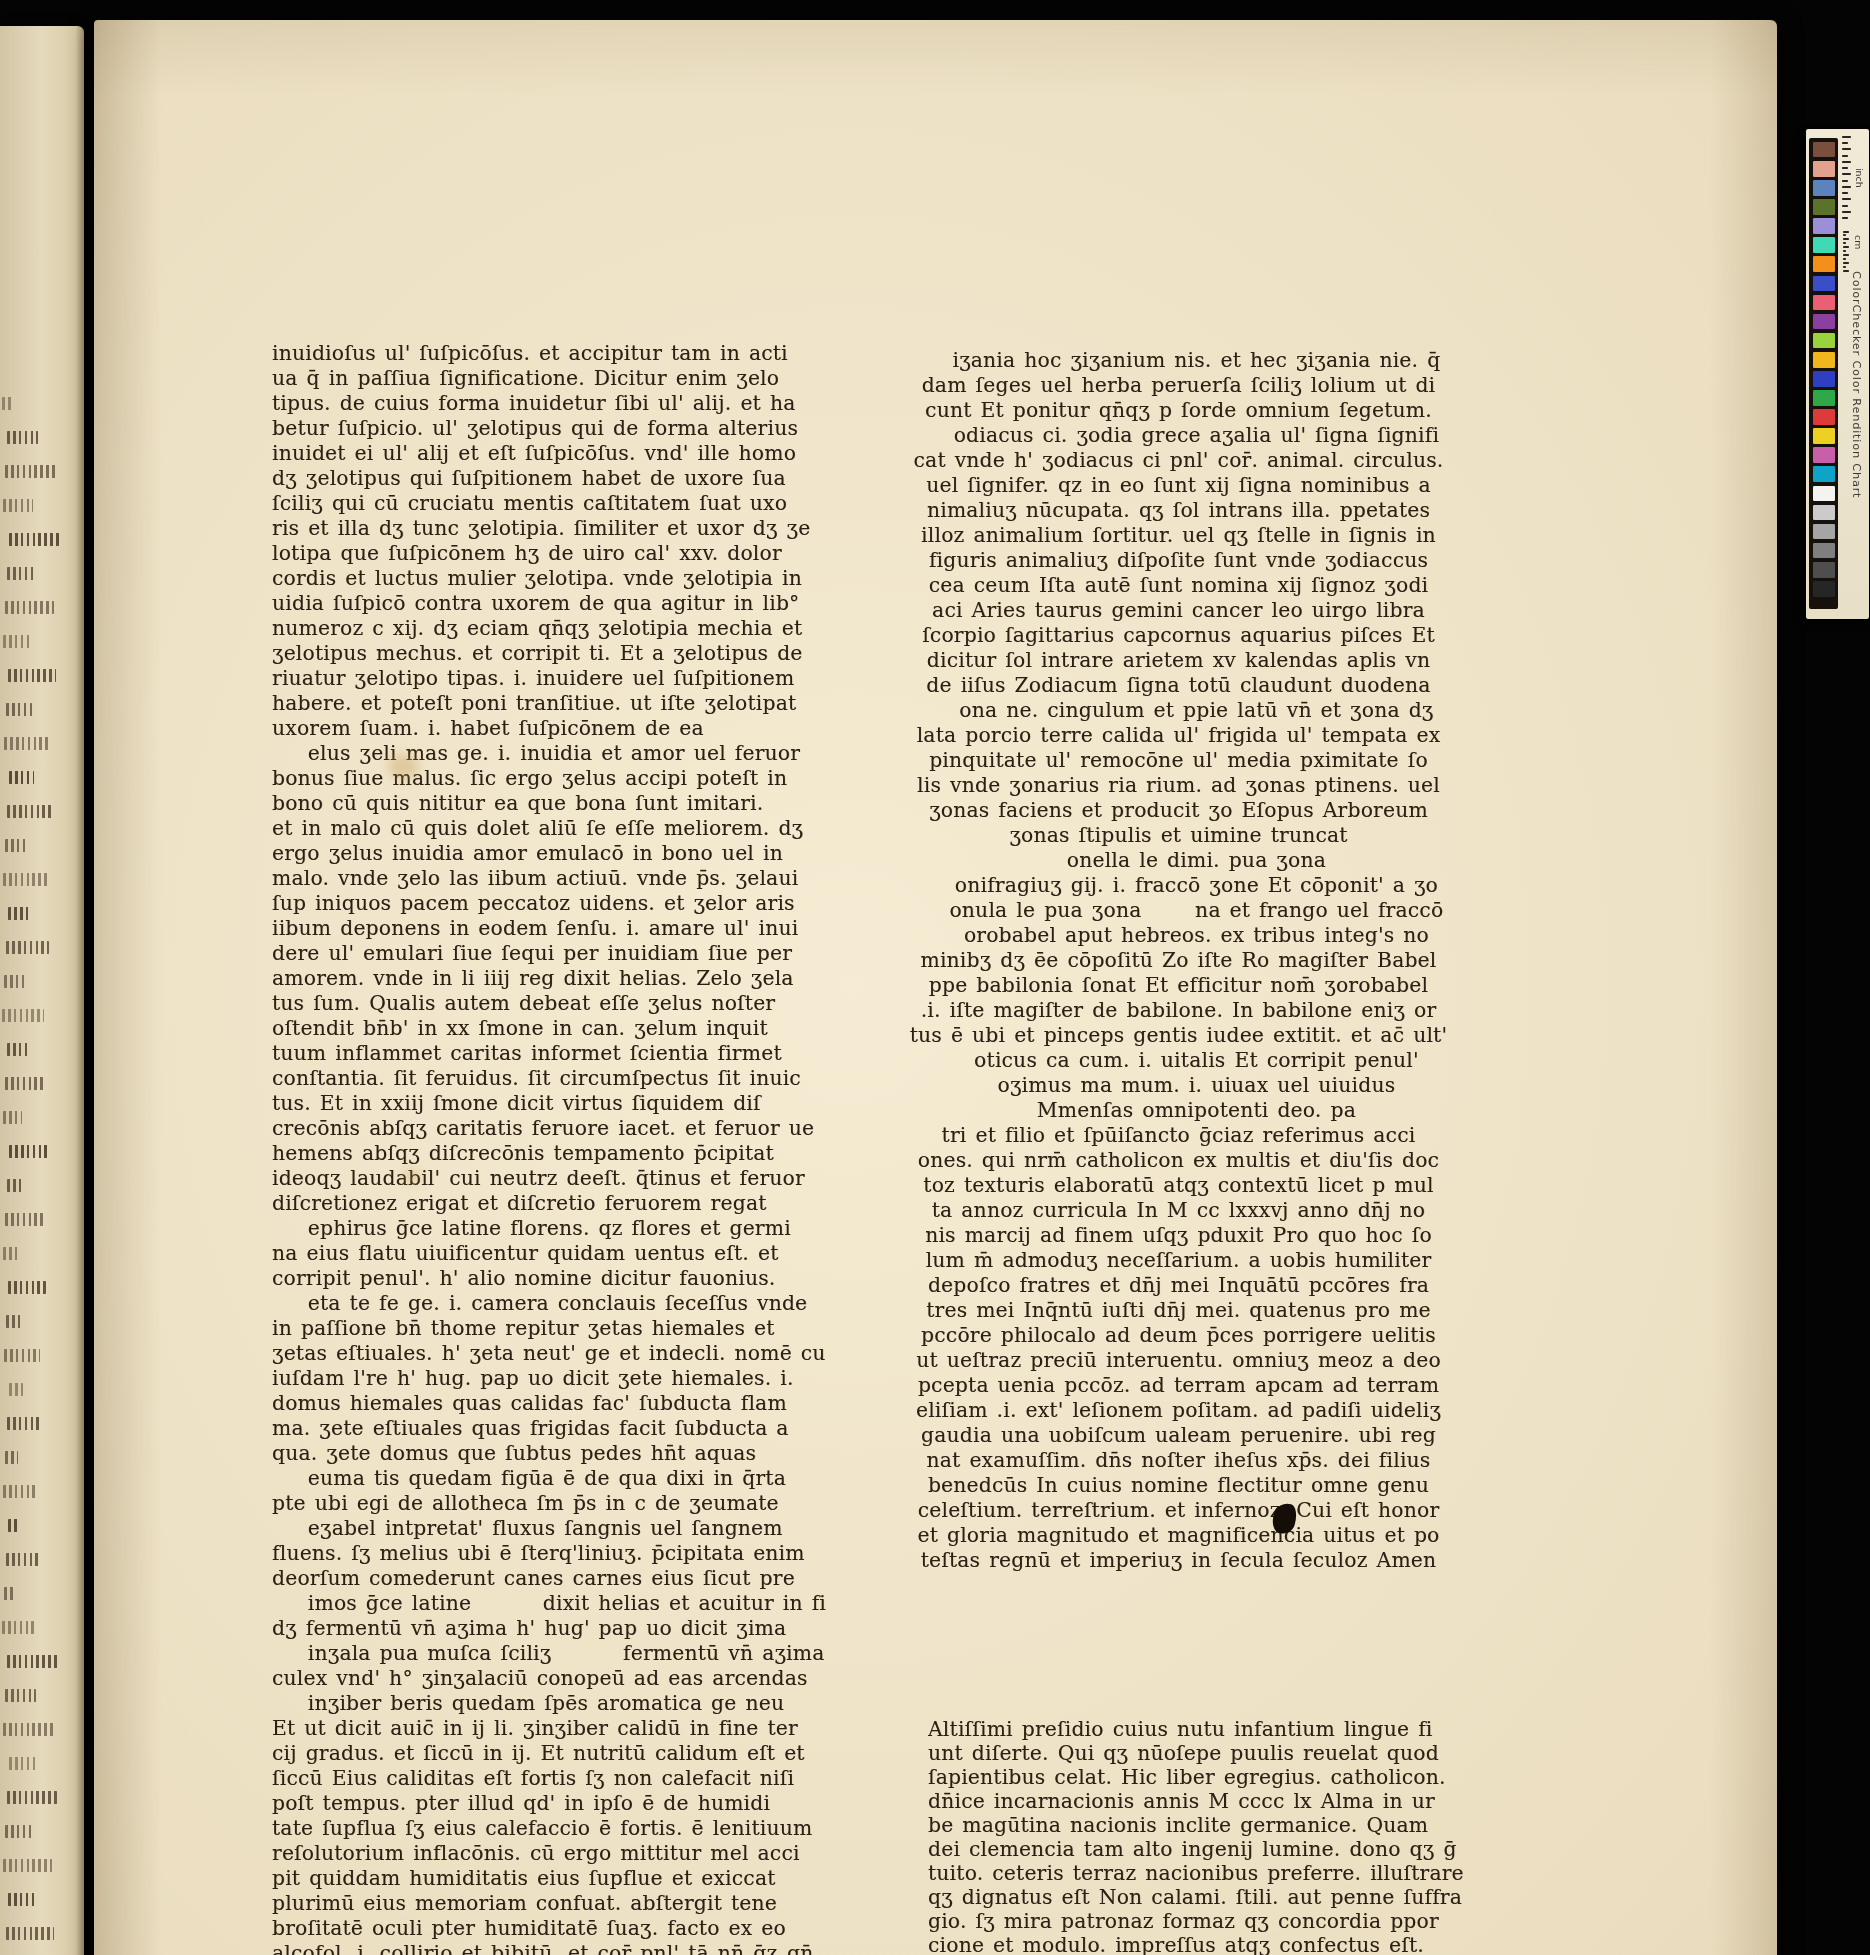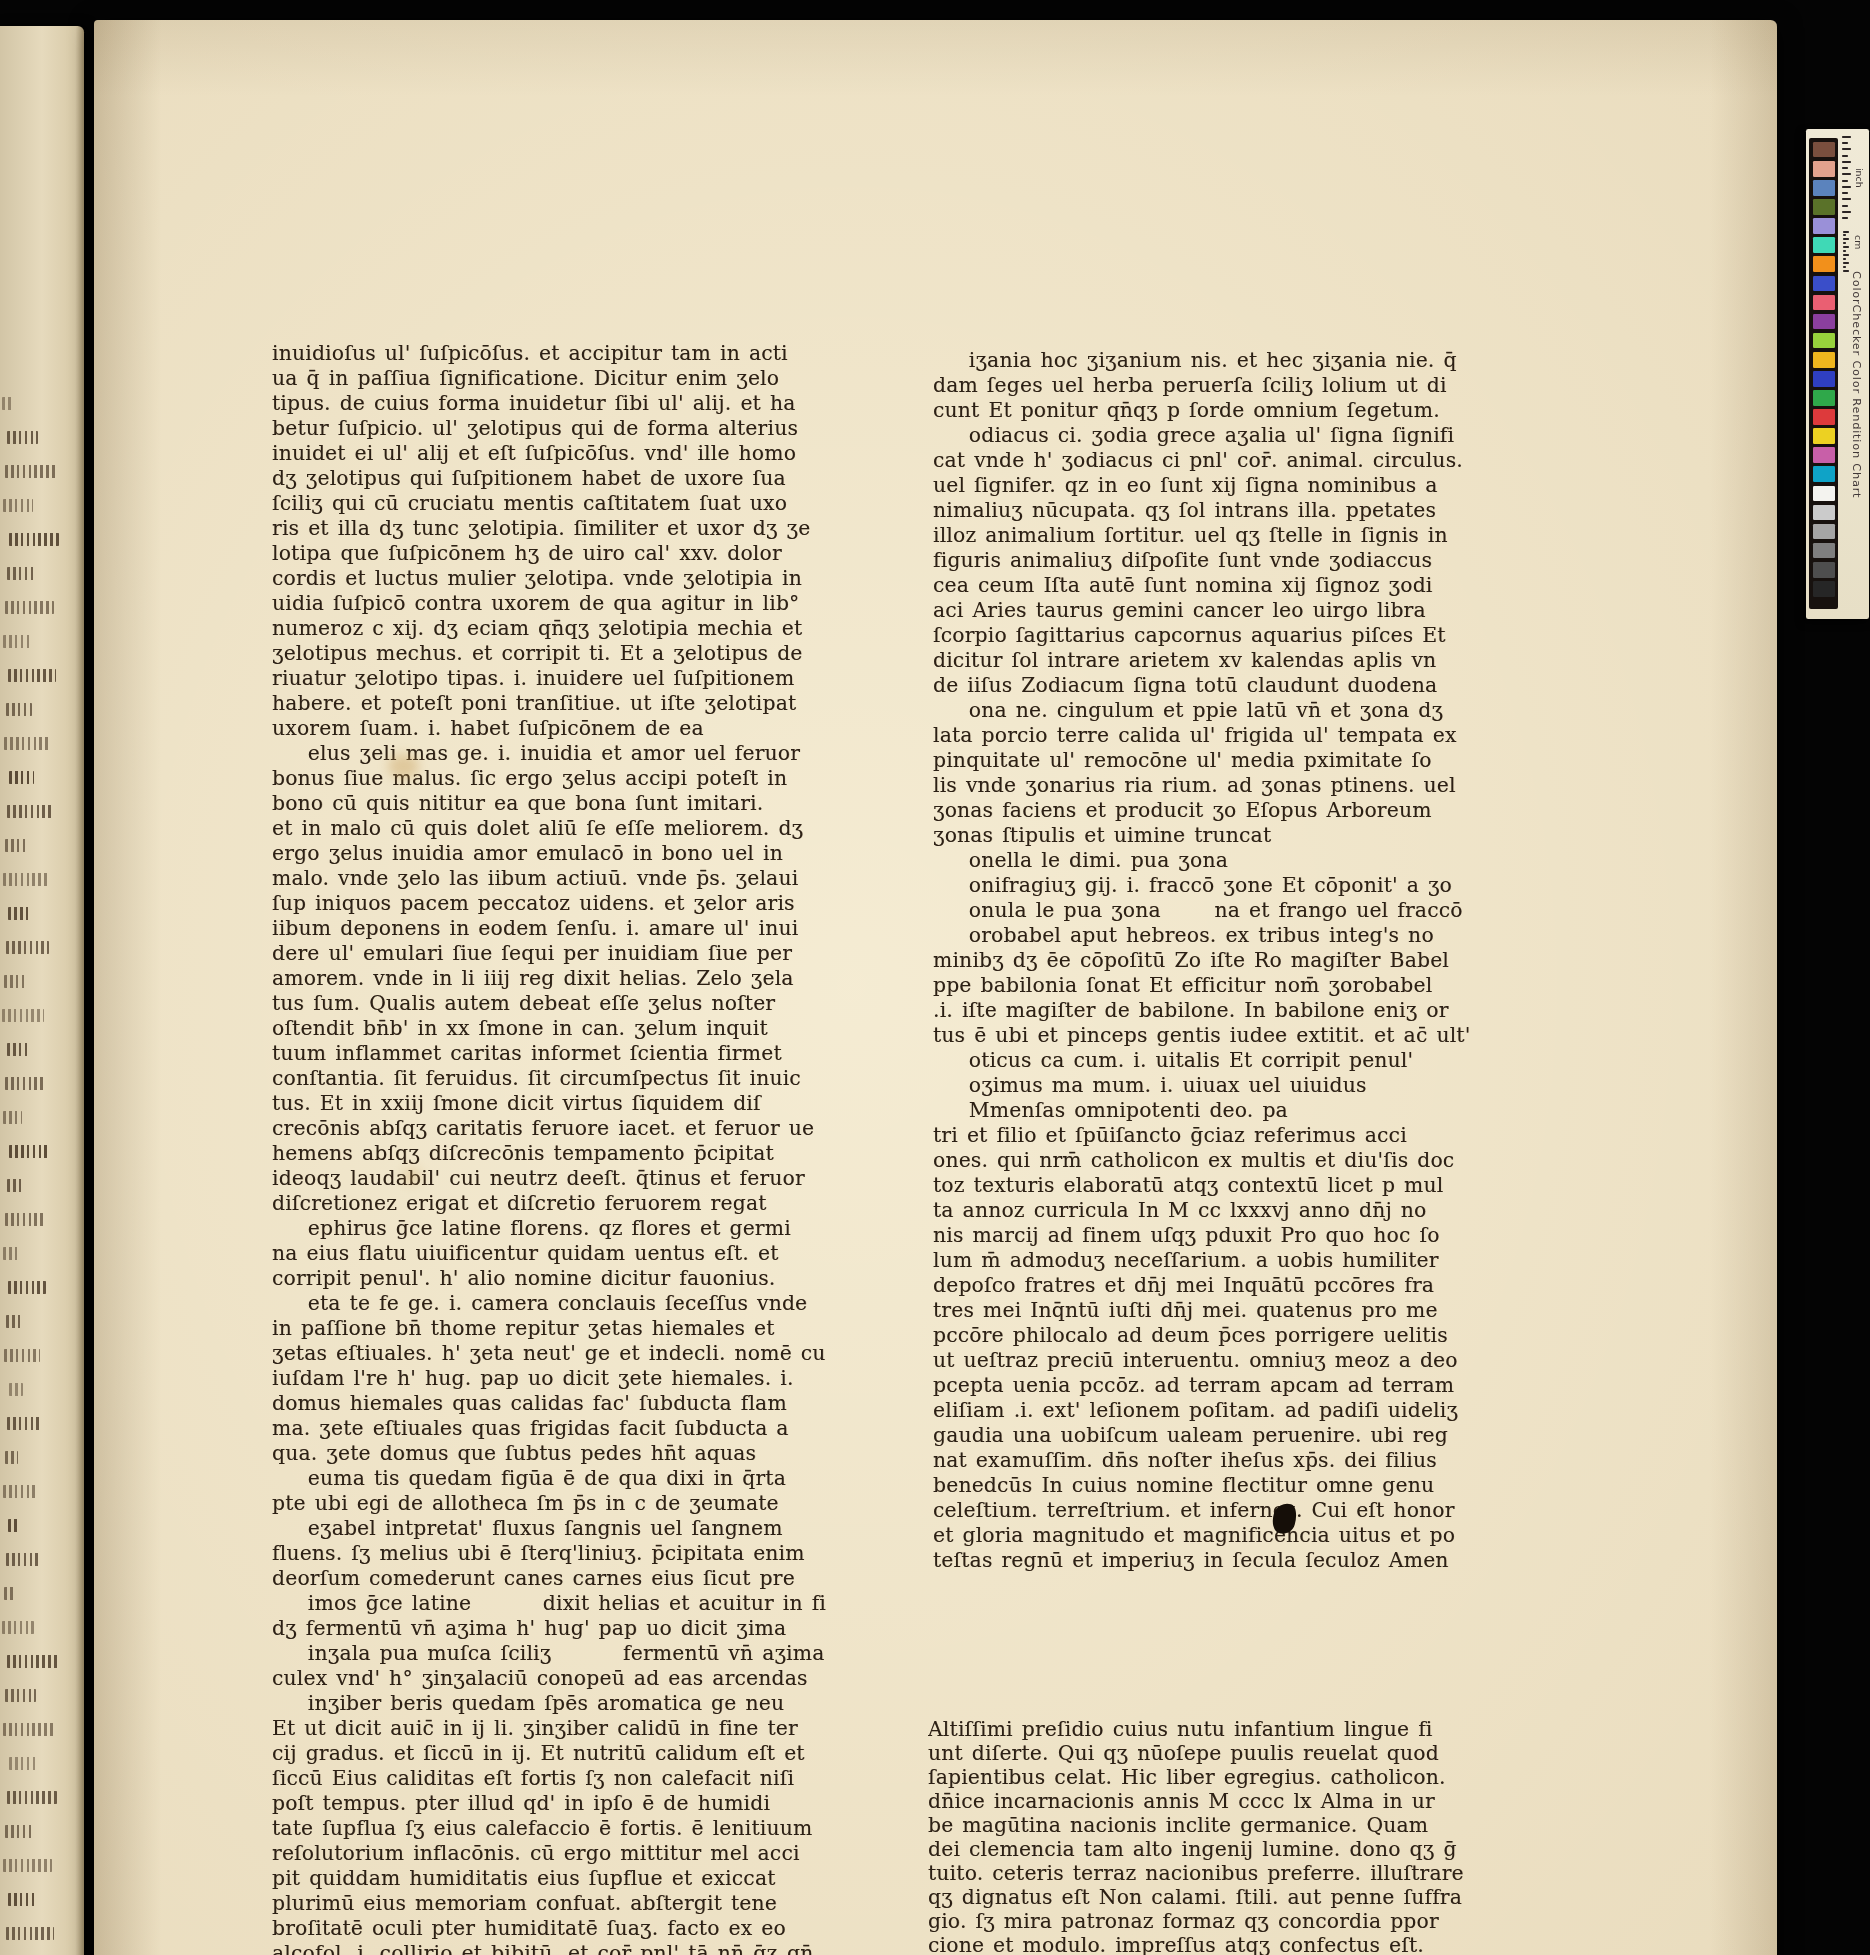--- a/index.html
+++ b/index.html
@@ -20,21 +20,21 @@
       linear-gradient(90deg, rgba(105,78,36,.30), rgba(0,0,0,0) 4%),
       linear-gradient(270deg, rgba(105,78,36,.22), rgba(0,0,0,0) 4%),
       linear-gradient(0deg, rgba(105,78,36,.24), rgba(0,0,0,0) 5%),
       linear-gradient(180deg, rgba(105,78,36,.12), rgba(0,0,0,0) 3%);
     border-radius:3.9px 6.3px 7.8px 4.7px;
     box-shadow:0 5.5px 23.5px rgba(0,0,0,.95);}
   .col{position:absolute;color:#2c2015;font-size:20.3px;line-height:25px;
     letter-spacing:0.2px;word-spacing:2.3px;white-space:pre;overflow:hidden;
     text-shadow:0.3px 0.4px 0 rgba(62,42,22,.35);}
   .col-left{left:178px;top:321px;width:574px;height:1658px;}
-  .col-right{left:839px;top:328px;width:583px;height:1232px;}
+  .col-right{left:793px;top:328px;width:583px;height:1232px;text-align:center;}
   .colophon-block{left:834px;top:1697px;width:594px;height:352px;line-height:24px;}
   .line{white-space:pre;}
   .ink-blot{position:absolute;left:1179px;top:1483px;width:23px;height:31px;background:#150e08;
     border-radius:60% 40% 55% 45%/45% 60% 40% 55%;transform:rotate(16deg);}
   .stain{position:absolute;border-radius:50%;background:#c59a52;filter:blur(5.5px);}
   .stain-1{left:294px;top:734px;width:30.5px;height:25px;opacity:.38;}
   .stain-2{left:309px;top:1148px;width:18px;height:15.6px;opacity:.30;}
   
   .color-card{position:absolute;left:1806px;top:129px;width:63px;height:490px;
     background:linear-gradient(180deg,#f0ead7,#e7dfc6);border-radius:2.3px;

